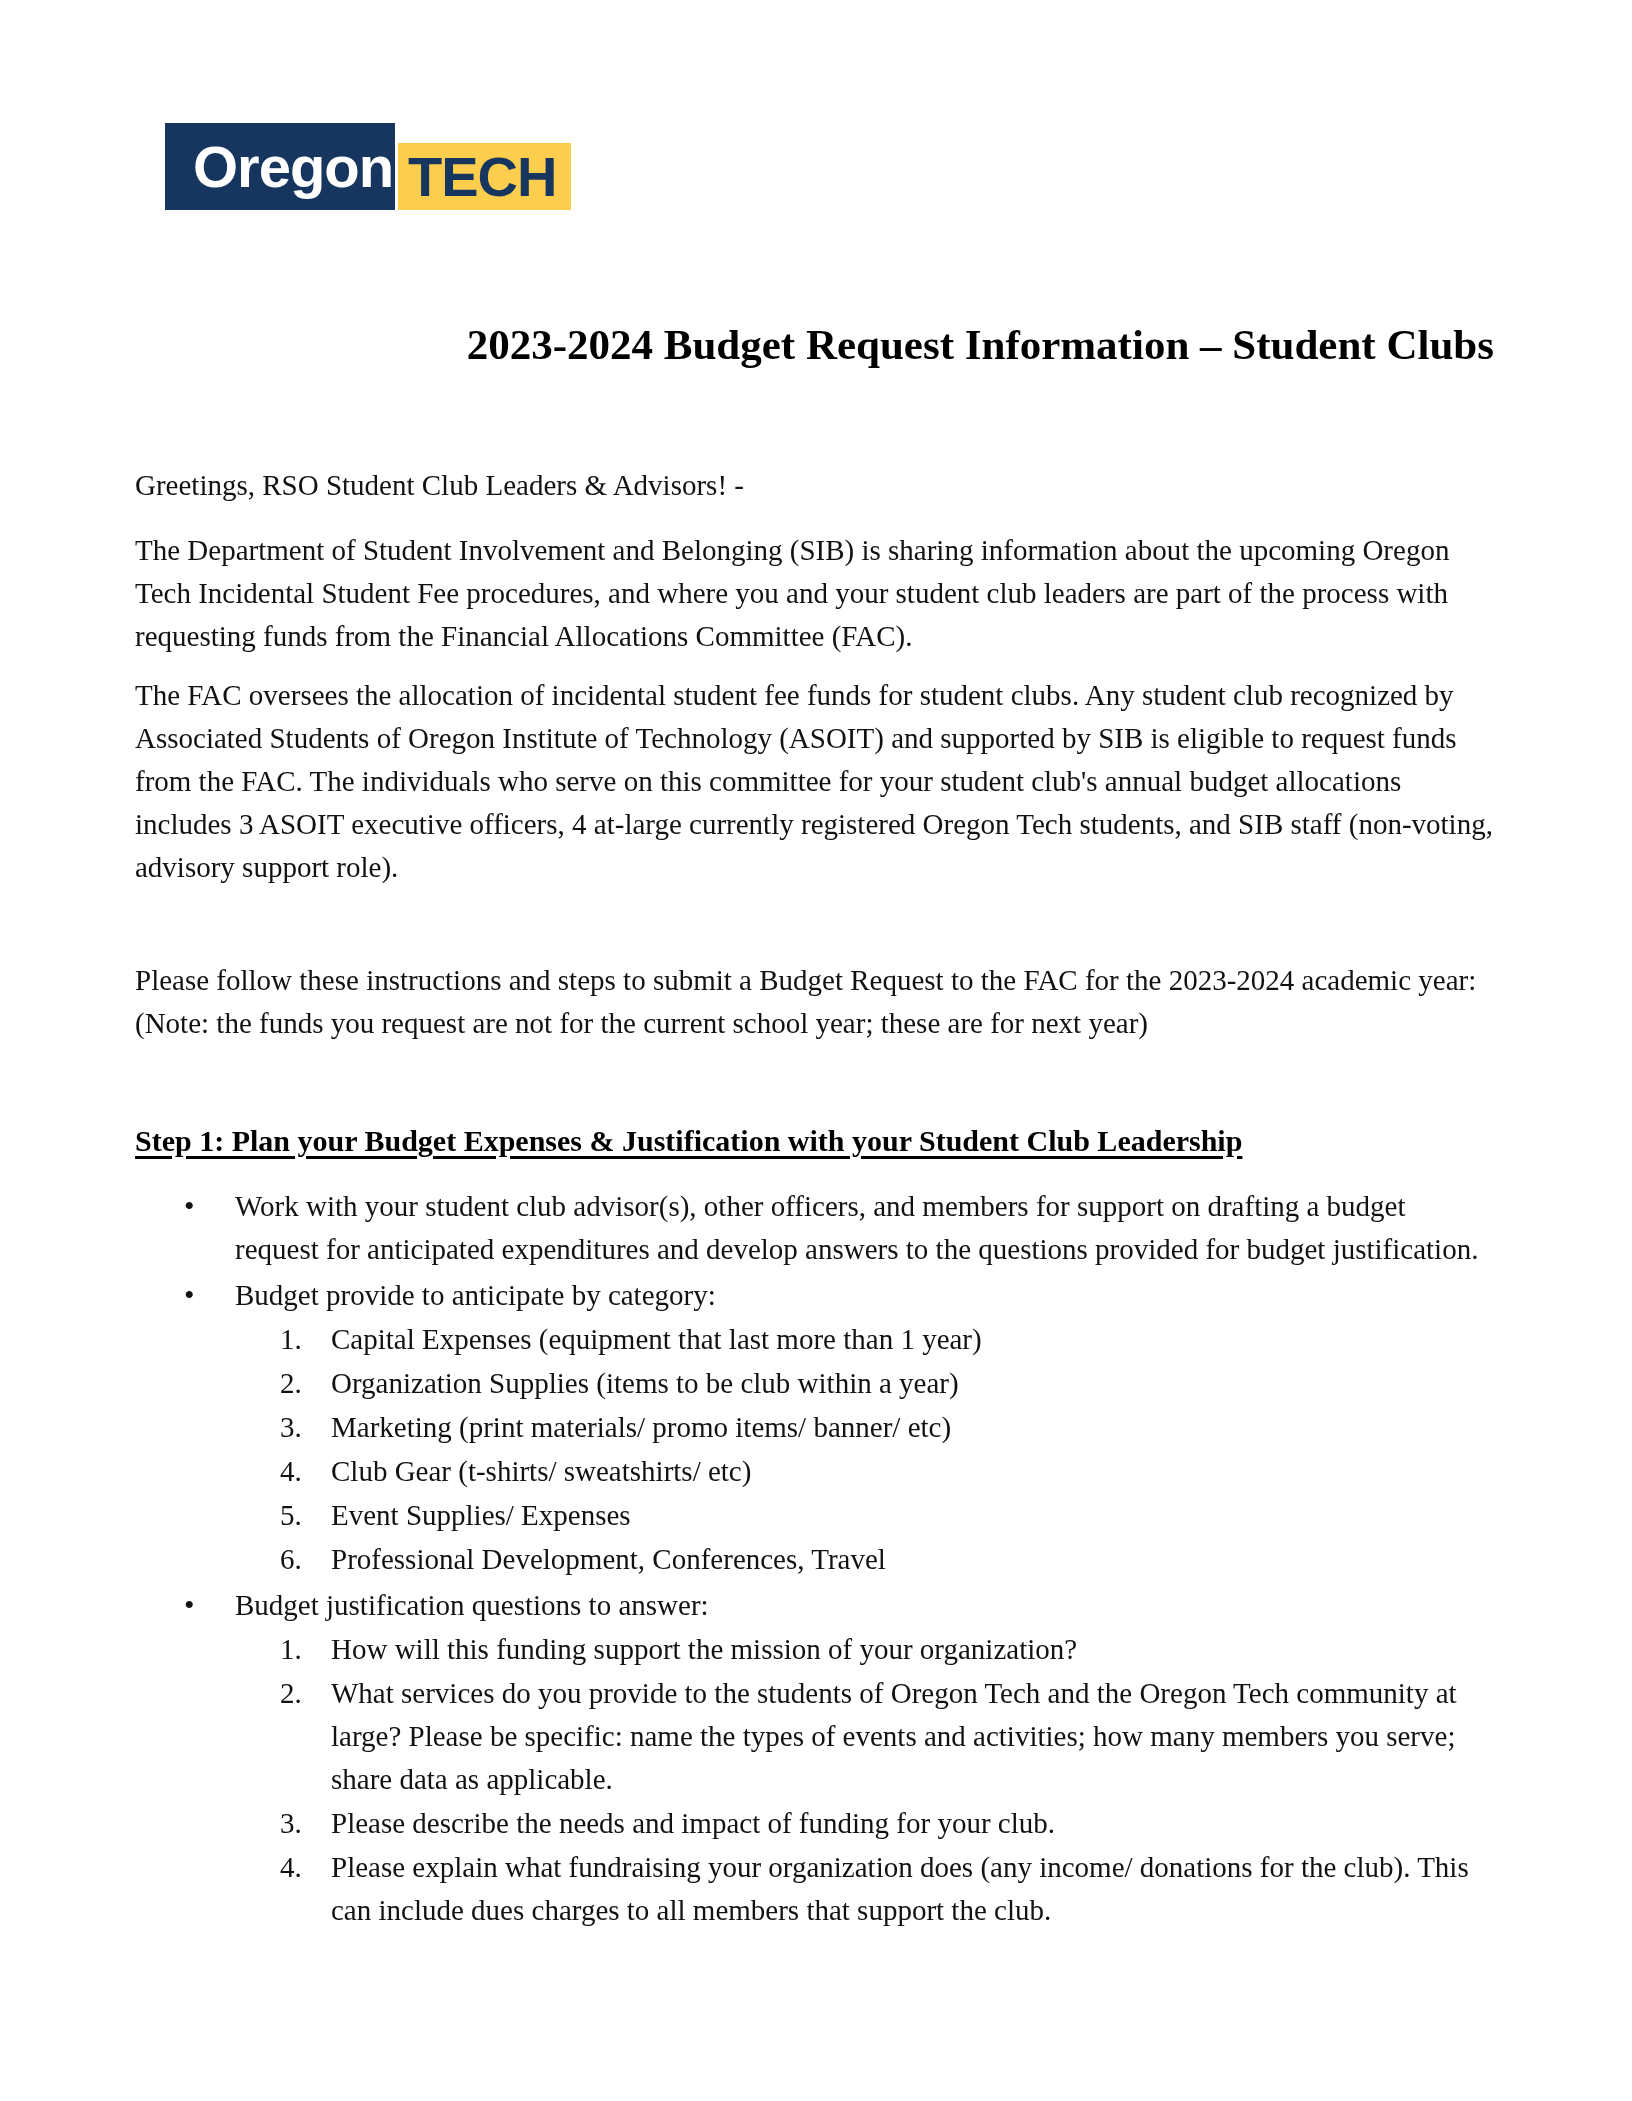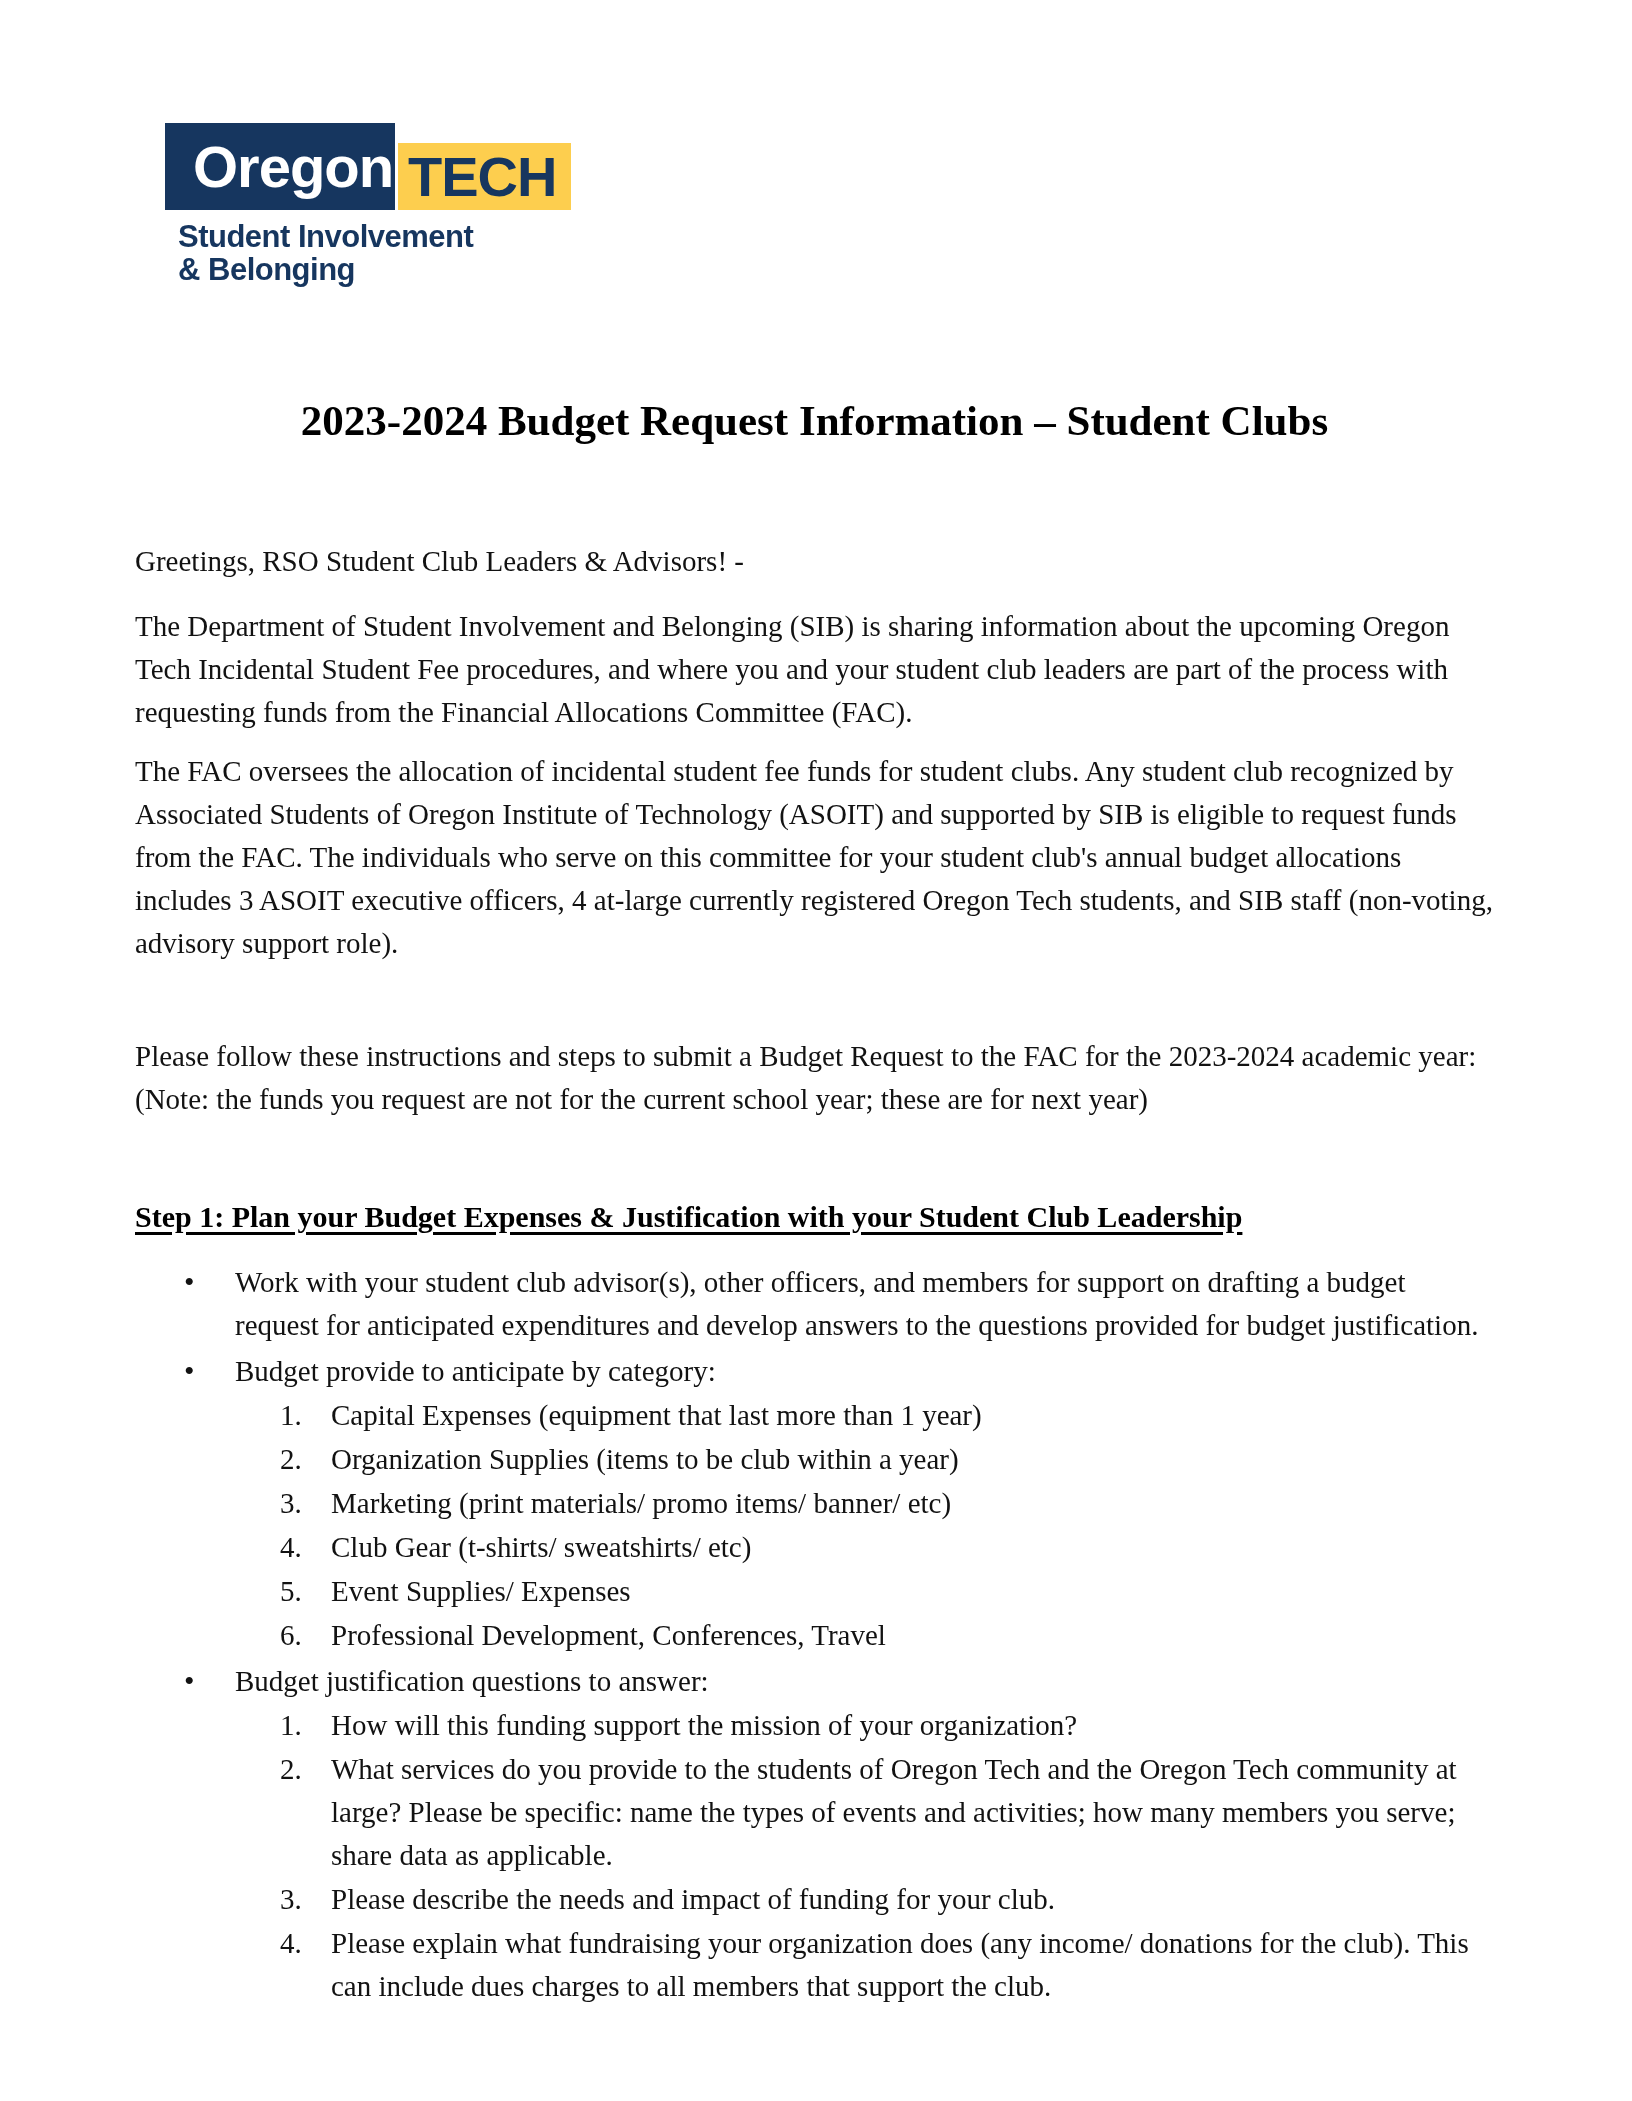--- a/index.html
+++ b/index.html
@@ -60,21 +60,21 @@
     font-size: 31px;
     line-height: 33px;
     letter-spacing: -0.5px;
   }
 
   
   h1.doc-title {
     font-size: 43px;
     line-height: 50px;
     font-weight: bold;
-    text-align: center;
+    text-align: right;
     margin: 110px 0 0 0;
     color: #000000;
   }
   p { margin: 0; }
   .greeting   { margin-top: 94px; }
   .para-intro { margin-top: 22px; }
   .para-fac   { margin-top: 16px; }
   .para-note  { margin-top: 70px; }
 
   h2.step-heading {
@@ -132,24 +132,20 @@
 
   <header class="logo-block">
     <div class="logo-boxes">
       <div class="logo-box navy">
         <span>Oregon</span>
       </div>
       <div class="logo-box gold">
         <span>TECH</span>
       </div>
     </div>
-    <div class="logo-dept">
-      <div>Student Involvement</div>
-      <div>&amp; Belonging</div>
-    </div>
   </header>
 
   <h1 class="doc-title">2023-2024 Budget Request Information – Student Clubs</h1>
 
   <p class="greeting">Greetings, RSO Student Club Leaders &amp; Advisors! -</p>
 
   <p class="para-intro">The Department of Student Involvement and Belonging (SIB) is sharing information about the upcoming Oregon Tech Incidental Student Fee procedures, and where you and your student club leaders are part of the process with requesting funds from the Financial Allocations Committee (FAC).</p>
 
   <p class="para-fac">The FAC oversees the allocation of incidental student fee funds for student clubs. Any student club recognized by Associated Students of Oregon Institute of Technology (ASOIT) and supported by SIB is eligible to request funds from the FAC. The individuals who serve on this committee for your student club's annual budget allocations includes 3 ASOIT executive officers, 4 at-large currently registered Oregon Tech students, and SIB staff (non-voting, advisory support role).</p>
 

